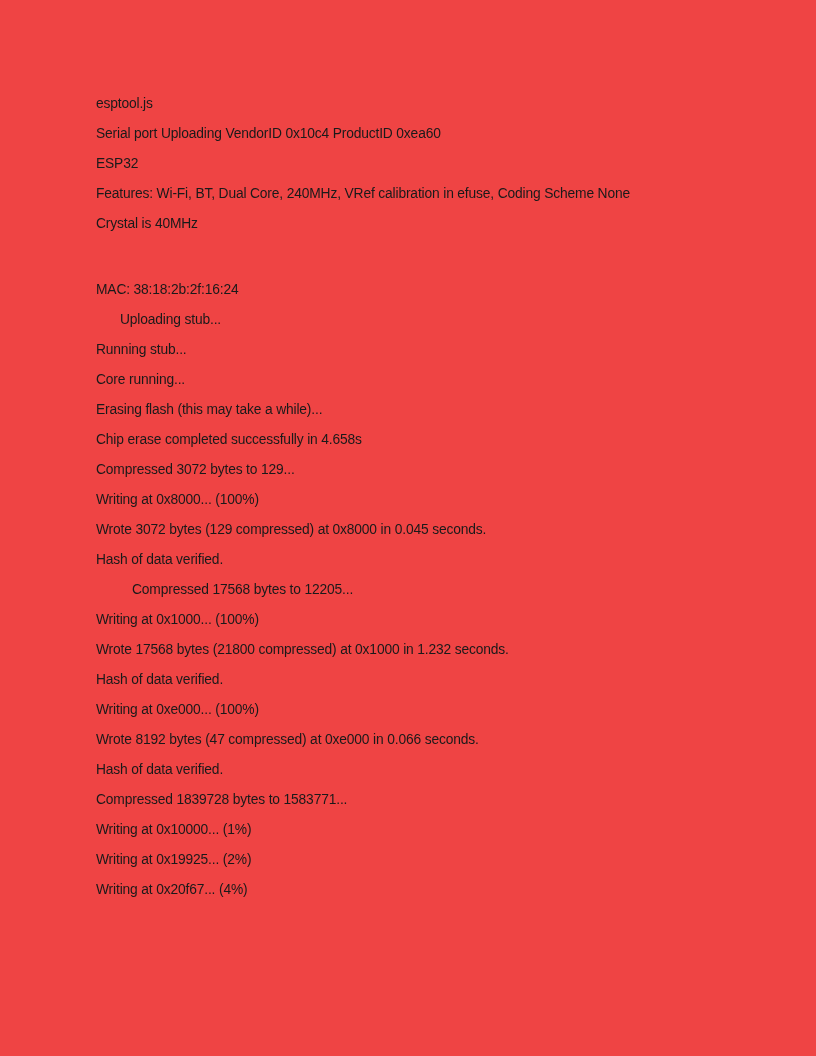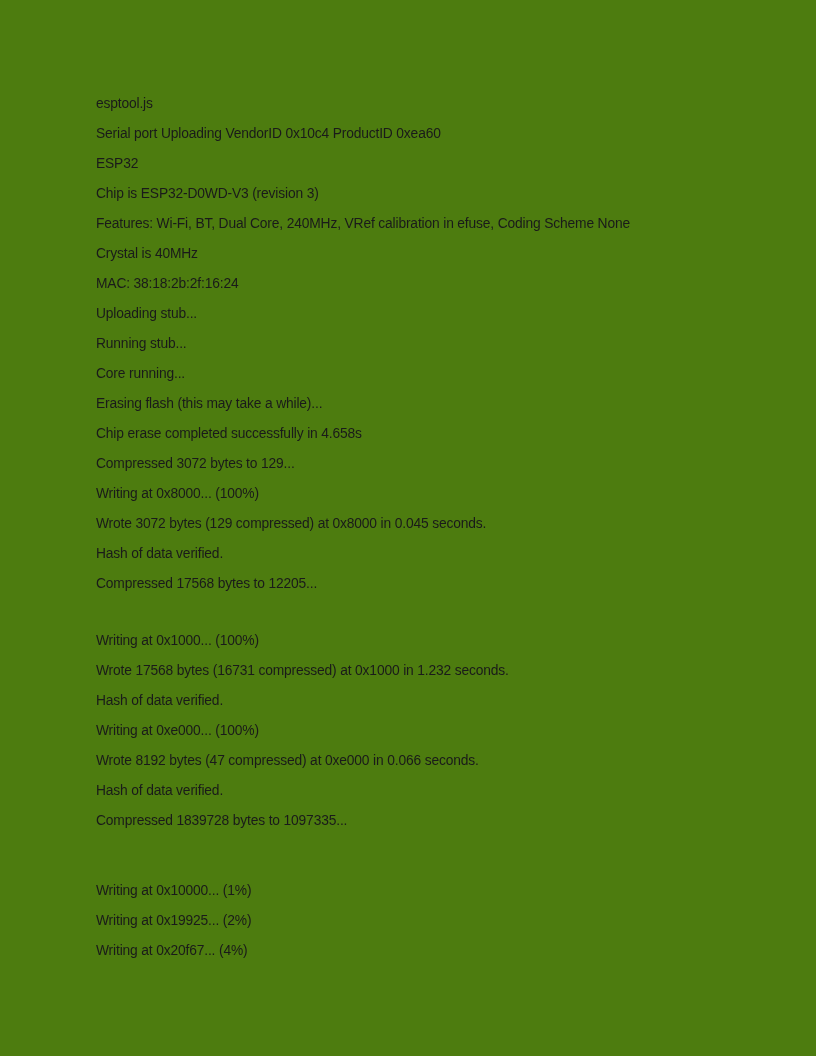--- a/index.html
+++ b/index.html
@@ -26,43 +26,42 @@
     line-height: 30px;
     font-size: 13.8px;
     letter-spacing: -0.15px;
     color: #1a1a1a;
     white-space: nowrap;
   }
 </style>
 </head>
 <body>
 
-<div class="page" style="background: #4d7c0f;">
+<div class="page" style="background: #ef4444;">
   <div class="content">
       <div class="log-line" style="color: rgb(26, 26, 26);">esptool.js</div>
       <div class="log-line" style="color: rgb(26, 26, 26);">Serial port Uploading VendorID 0x10c4 ProductID 0xea60</div>
       <div class="log-line" style="color: rgb(26, 26, 26);">ESP32</div>
-      <div class="log-line" style="color: rgb(26, 26, 26);">Chip is ESP32-D0WD-V3 (revision 3)</div>
       <div class="log-line" style="color: rgb(26, 26, 26);">Features: Wi-Fi, BT, Dual Core, 240MHz, VRef calibration in efuse, Coding Scheme None</div>
       <div class="log-line" style="color: rgb(26, 26, 26);">Crystal is 40MHz</div>
-      <div class="log-line" style="color: rgb(26, 26, 26);">MAC: 38:18:2b:2f:16:24</div>
-      <div class="log-line" style="color: rgb(26, 26, 26);">Uploading stub...</div>
+      <div class="log-line" style="color: rgb(26, 26, 26); margin-top: 36px;">MAC: 38:18:2b:2f:16:24</div>
+      <div class="log-line" style="color: rgb(26, 26, 26); margin-left: 24px;">Uploading stub...</div>
       <div class="log-line" style="color: rgb(26, 26, 26);">Running stub...</div>
       <div class="log-line" style="color: rgb(26, 26, 26);">Core running...</div>
       <div class="log-line" style="color: rgb(26, 26, 26);">Erasing flash (this may take a while)...</div>
       <div class="log-line" style="color: rgb(26, 26, 26);">Chip erase completed successfully in 4.658s</div>
       <div class="log-line" style="color: rgb(26, 26, 26);">Compressed 3072 bytes to 129...</div>
       <div class="log-line" style="color: rgb(26, 26, 26);">Writing at 0x8000... (100%)</div>
       <div class="log-line" style="color: rgb(26, 26, 26);">Wrote 3072 bytes (129 compressed) at 0x8000 in 0.045 seconds.</div>
       <div class="log-line" style="color: rgb(26, 26, 26);">Hash of data verified.</div>
-      <div class="log-line" style="color: rgb(26, 26, 26);">Compressed 17568 bytes to 12205...</div>
-      <div class="log-line" style="color: rgb(26, 26, 26); margin-top: 27px;">Writing at 0x1000... (100%)</div>
-      <div class="log-line" style="color: rgb(26, 26, 26);">Wrote 17568 bytes (16731 compressed) at 0x1000 in 1.232 seconds.</div>
+      <div class="log-line" style="color: rgb(26, 26, 26); margin-left: 36px;">Compressed 17568 bytes to 12205...</div>
+      <div class="log-line" style="color: rgb(26, 26, 26);">Writing at 0x1000... (100%)</div>
+      <div class="log-line" style="color: rgb(26, 26, 26);">Wrote 17568 bytes (21800 compressed) at 0x1000 in 1.232 seconds.</div>
       <div class="log-line" style="color: rgb(26, 26, 26);">Hash of data verified.</div>
       <div class="log-line" style="color: rgb(26, 26, 26);">Writing at 0xe000... (100%)</div>
       <div class="log-line" style="color: rgb(26, 26, 26);">Wrote 8192 bytes (47 compressed) at 0xe000 in 0.066 seconds.</div>
       <div class="log-line" style="color: rgb(26, 26, 26);">Hash of data verified.</div>
-      <div class="log-line" style="color: rgb(26, 26, 26);">Compressed 1839728 bytes to 1097335...</div>
-      <div class="log-line" style="color: rgb(26, 26, 26); margin-top: 40px;">Writing at 0x10000... (1%)</div>
+      <div class="log-line" style="color: rgb(26, 26, 26);">Compressed 1839728 bytes to 1583771...</div>
+      <div class="log-line" style="color: rgb(26, 26, 26);">Writing at 0x10000... (1%)</div>
       <div class="log-line" style="color: rgb(26, 26, 26);">Writing at 0x19925... (2%)</div>
       <div class="log-line" style="color: rgb(26, 26, 26);">Writing at 0x20f67... (4%)</div>
     </div>
 </div>
 
 </body></html>

